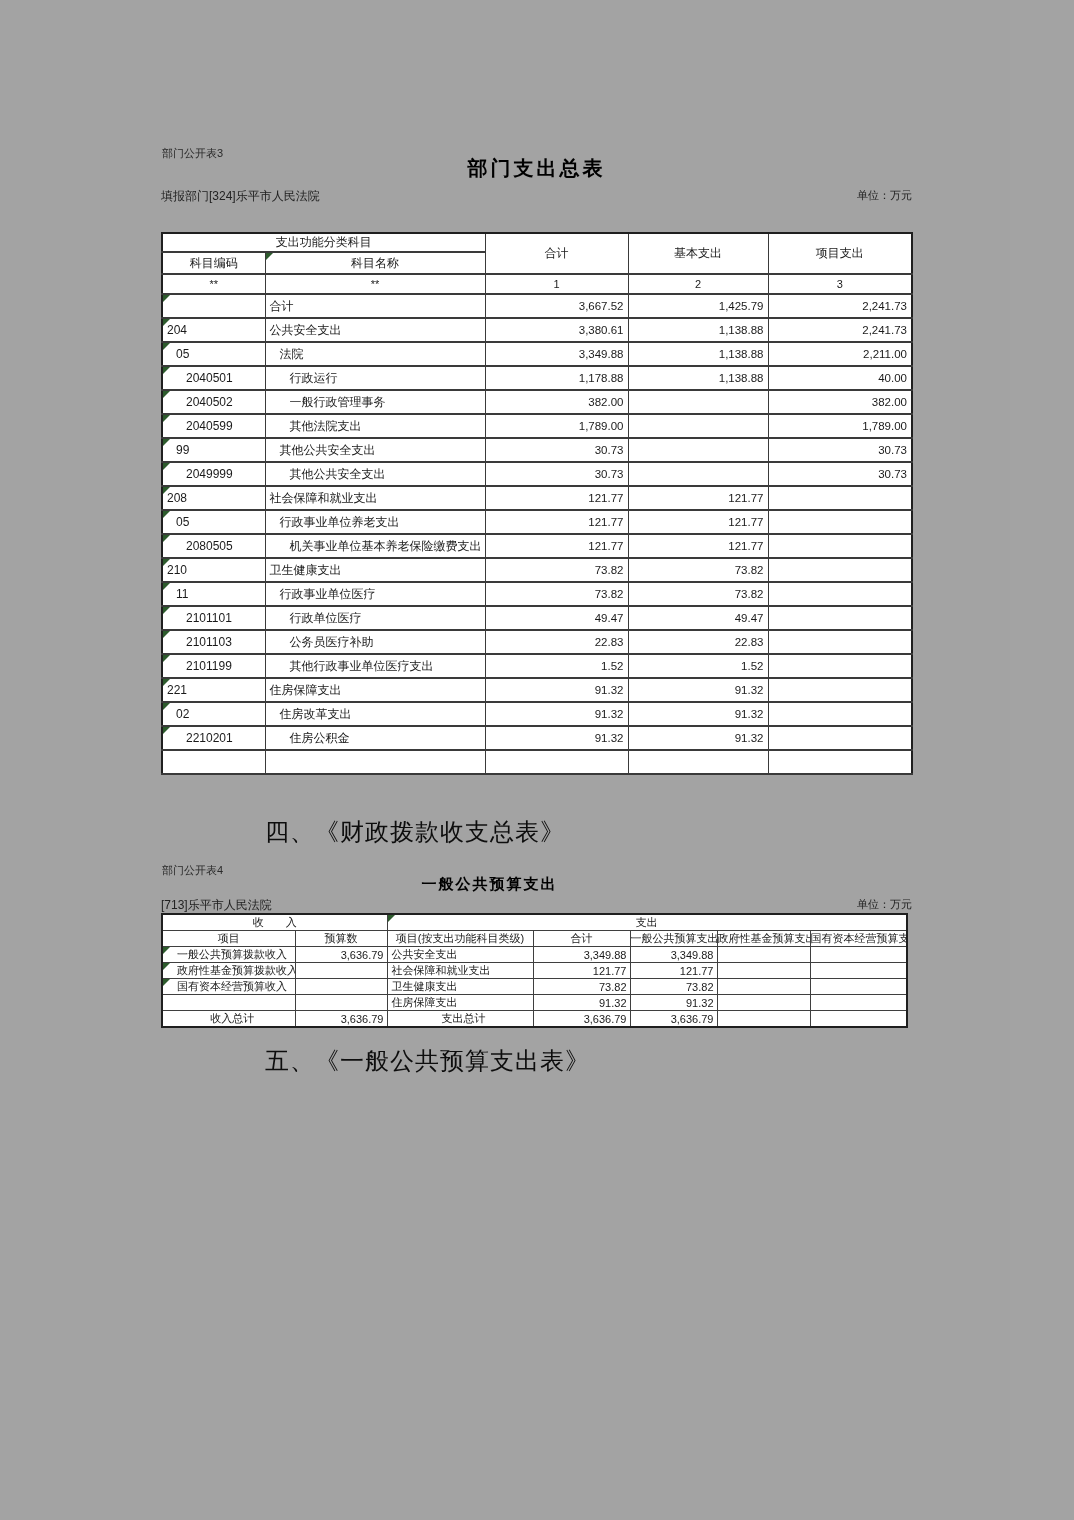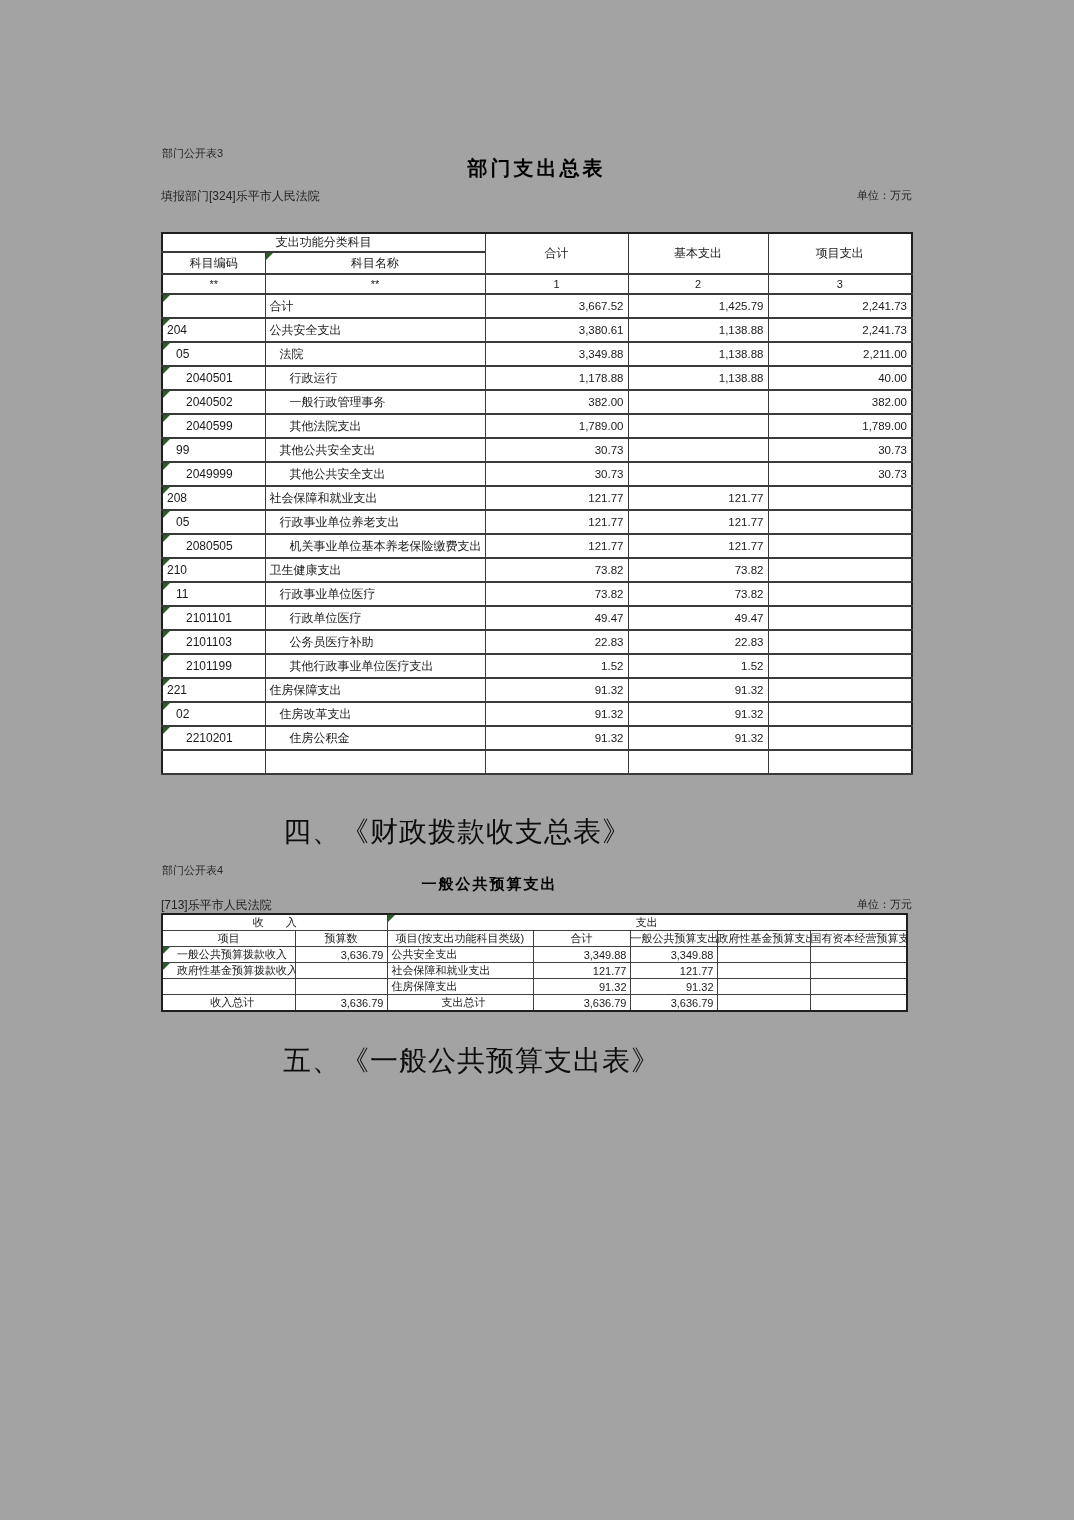--- a/index.html
+++ b/index.html
@@ -47,21 +47,21 @@
   .indname2 { padding-left:24px; }
 
   
   .mark::before {
     content:""; position:absolute; left:0; top:0; width:0; height:0;
     border-top:7px solid var(--mark, #2d5b2d); border-right:7px solid transparent;
   }
 
   
   .section-heading {
-    position:absolute; left:122px; font-size:28px; line-height:36px; color:#0d0d0d;
+    position:absolute; left:104px; font-size:24px; line-height:36px; color:#0d0d0d;
     font-family:"Liberation Serif","DejaVu Serif",serif; letter-spacing:1px; white-space:nowrap;
   }
   .h4 { top:814px; }
   .h5 { top:1043px; }
 
   
   .t2 { position:absolute; top:913px; left:0; width:745px; border:2px solid #1f1f1f; }
   .t2 td, .t2 th { border:1px solid #3f3f3f; font-size:11px; color:#1a1a1a; }
   .t2 thead tr { height:15px; }
   .t2 thead th { text-align:center; white-space:pre; }
@@ -302,20 +302,29 @@
           <tr>
             <td class="left ilvl1 mark">政府性基金预算拨款收入</td>
             <td class="num"></td>
             <td class="left">社会保障和就业支出</td>
             <td class="num">121.77</td>
             <td class="num">121.77</td>
             <td class="num"></td>
             <td class="num"></td>
           </tr>
           <tr>
+            <td class="left ilvl1 mark">国有资本经营预算收入</td>
+            <td class="num"></td>
+            <td class="left">卫生健康支出</td>
+            <td class="num">73.82</td>
+            <td class="num">73.82</td>
+            <td class="num"></td>
+            <td class="num"></td>
+          </tr>
+          <tr>
             <td class="left"></td>
             <td class="num"></td>
             <td class="left">住房保障支出</td>
             <td class="num">91.32</td>
             <td class="num">91.32</td>
             <td class="num"></td>
             <td class="num"></td>
           </tr>
           <tr>
             <td class="ctr">收入总计</td>

